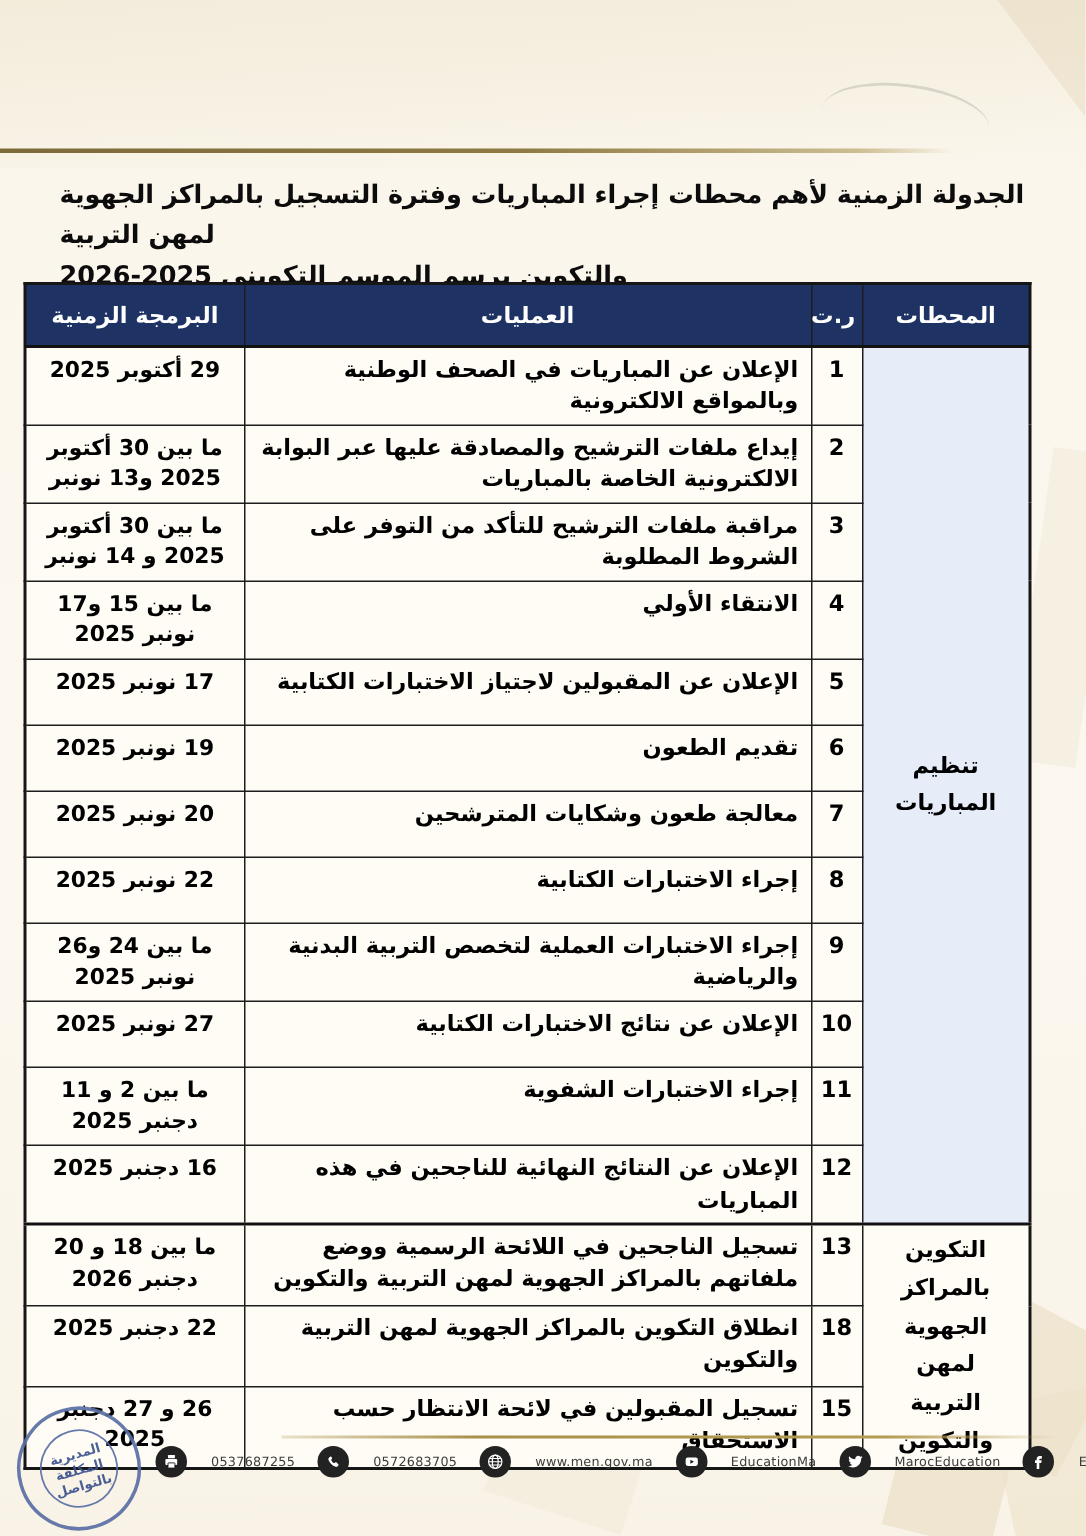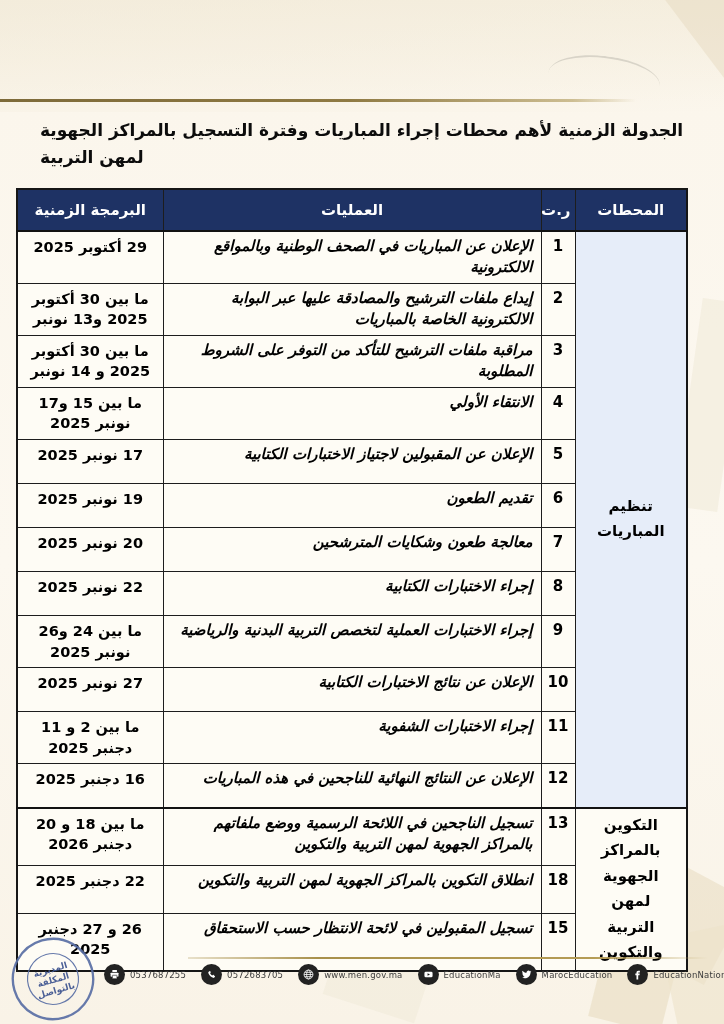--- a/index.html
+++ b/index.html
@@ -38,34 +38,34 @@
 
   
   .table-wrap { position:absolute; top:188px; left:18px; width:670px; }
   table.schedule { width:100%; border-collapse:collapse; table-layout:fixed;
     border:2.5px solid #161616; background:#fefcf5; }
   th, td { border:1.6px solid #1d1d1d; color:#000;margin-top:22px; }
   thead th { background:#1e3264; color:#ffffff; font-weight:bold; font-size:15px;
     height:42px; text-align:center; vertical-align:middle; padding:2px 4px;
     border-bottom:2.2px solid #121212; }
   td { font-weight:bold; font-size:15px; line-height:1.42; vertical-align:top; }
-  td.op-cell    { text-align:right; padding:4px 8px 4px 9px; height:44px;font-style:italic; }
+  td.op-cell    { text-align:right; padding:4px 8px 4px 9px; height:44px; }
   td.num-cell   { text-align:center; padding:4px 2px; }
   td.sched-cell { text-align:center; font-size:14.5px; padding:5px 3px; }
   td.station-cell { text-align:center; vertical-align:middle; font-size:15px;
     padding:4px 20px; line-height:1.7; background:#fefcf5; }
   td.station-cell.blue { background:#e6edf9; }
   tr.group-sep td { border-top:2.6px solid #121212; }
 
   
   .footer { position:absolute; left:0; top:930px; width:724px; height:94px; }
   .seal { position:absolute; left:6px; top:2px; transform:rotate(-16deg); opacity:.92; }
   .social-row { position:absolute; left:104px; top:34px; display:flex; flex-direction:row-reverse;
     direction:ltr; align-items:center; gap:15px; }
-  .social-item { display:flex; align-items:center; gap:5px; direction:ltr; }
+  .social-item { display:flex; align-items:center; gap:16px; direction:ltr; }
   .icon-circle { width:21px; height:21px; border-radius:50%; background:#222;
     display:flex; align-items:center; justify-content:center; flex:0 0 auto; }
   .icon-circle svg { width:13px; height:13px; display:block; }
   .social-label { font-size:8.5px; color:#3c3c3c; letter-spacing:.2px; white-space:nowrap;
     font-family:"DejaVu Sans", sans-serif; }
 </style>
 </head>
 <body>
 
 <div class="decor d1"></div>
@@ -75,20 +75,21 @@
 <div class="decor d4"></div>
 <div class="decor d5"></div>
 <div class="decor d6"></div>
 <div class="decor d7"></div>
 <div class="decor d8"></div>
 
 <div class="gold-top"></div>
 
 <div class="title">
   <div>الجدولة الزمنية لأهم محطات إجراء المباريات وفترة التسجيل بالمراكز الجهوية لمهن التربية</div>
+  <div>والتكوين برسم الموسم التكويني 2025-2026</div>
 </div>
 
 <div class="table-wrap">
   <table class="schedule">
     <colgroup>
       <col style="width:112px">
         <col style="width:34px">
         <col style="width:378px">
         <col style="width:146px">
     </colgroup>

